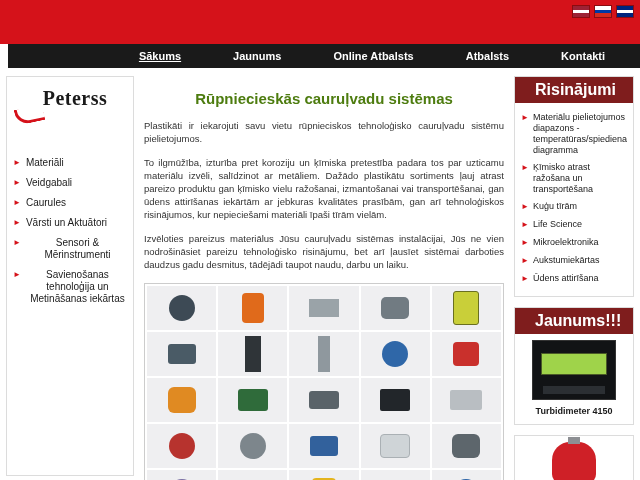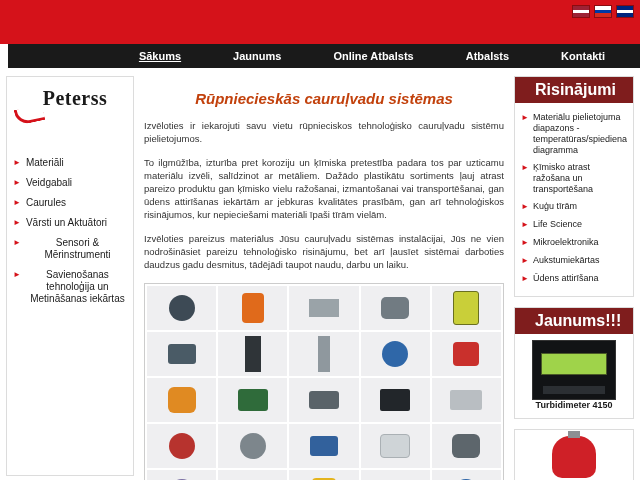--- a/index.html
+++ b/index.html
@@ -145,23 +145,22 @@
   
   .center-col {
     position: absolute;
     left: 140px; top: 8px;
     width: 368px;
   }
   .page-title {
     text-align: center;
     font-size: 15px;
     font-weight: bold;
-    color: #c2410c;
+    color: #4d7c0f;
     margin: 14px 0 12px 0;
-    font-style: italic;
   }
   .para {
     font-size: 9.5px;
     line-height: 13px;
     color: #333;
     margin: 0 4px 11px 4px;
     text-align: justify;
   }
   .gallery {
     margin: 12px 4px 0 4px;
@@ -239,20 +238,21 @@
   }
   .product-img .knob {
     position: absolute;
     left: 10px; bottom: 5px;
     width: 62px; height: 8px;
     background: #2b2f33;
   }
   .product-caption {
     font-size: 9px;
     font-weight: bold;
+    margin-top: 6px;
     color: #1a1a1a;
   }
   .product-block2 {
     text-align: center;
     padding: 6px 4px 4px 4px;
   }
   .red-vessel {
     width: 44px; height: 42px;
     margin: 0 auto;
     background: #cf2027;
@@ -319,21 +319,21 @@
         </div>
         <div class="menu-item">
           <span class="bullet">►</span>
           <span class="menu-label">Savienošanas tehnoloģija un Metināšanas iekārtas</span>
         </div>
       </div>
     </div>
 
     <div class="center-col">
       <div class="page-title">Rūpniecieskās cauruļvadu sistēmas</div>
-      <div class="para">Izvēloties ir iekarojuti savu vietu rūpnieciskos tehnoloģisko cauruļvadu sistēmu pielietojumos.</div>
+      <div class="para">Plastikāti ir iekarojuti savu vietu rūpnieciskos tehnoloģisko cauruļvadu sistēmu pielietojumos.</div>
       <div class="para">To ilgmūžība, izturība pret koroziju un ķīmiska pretestība padara tos par uzticamu materiālu izvēli, salīdzinot ar metāliem. Dažādo plastikātu sortiments ļauj atrast pareizo produktu gan ķīmisko vielu ražošanai, izmantošanai vai transportēšanai, gan ūdens attirīšanas iekārtām ar jebkuras kvalitātes prasībām, gan arī tehnoloģiskos risinājumos, kur nepieciešami materiāli īpaši tīrām vielām.</div>
       <div class="para">Izvēloties pareizus materiālus Jūsu cauruļvadu sistēmas instalācijai, Jūs ne vien nodrošināsiet pareizu tehnoloģisko risinājumu, bet arī ļausīet sistēmai darboties daudzus gadu desmitus, tādējādi taupot naudu, darbu un laiku.</div>
 
       <div class="gallery">
         <div class="thumb">
             <span class="shape" style="width:26px;height:26px;border-radius:50%;background:#3d4a55;"></span>
           </div>
         <div class="thumb">
             <span class="shape" style="width:22px;height:30px;border-radius:4px;background:#e06a1b;"></span>
           </div>
@@ -409,21 +409,21 @@
       </div>
     </div>
 
     <div class="right-col">
 
       <div class="panel">
         <div class="panel-head">Risinājumi</div>
         <div class="panel-body">
           <div class="side-item">
             <span class="bullet">►</span>
-            <span class="side-label">Materiālu pielietojuma diapazons - temperatūras/spiediena diagramma</span>
+            <span class="side-label">Materiālu pielietojumos diapazons - temperatūras/spiediena diagramma</span>
           </div>
           <div class="side-item">
             <span class="bullet">►</span>
             <span class="side-label">Ķīmisko atrast ražošana un transportēšana</span>
           </div>
           <div class="side-item">
             <span class="bullet">►</span>
             <span class="side-label">Kuģu tīrām</span>
           </div>
           <div class="side-item">

